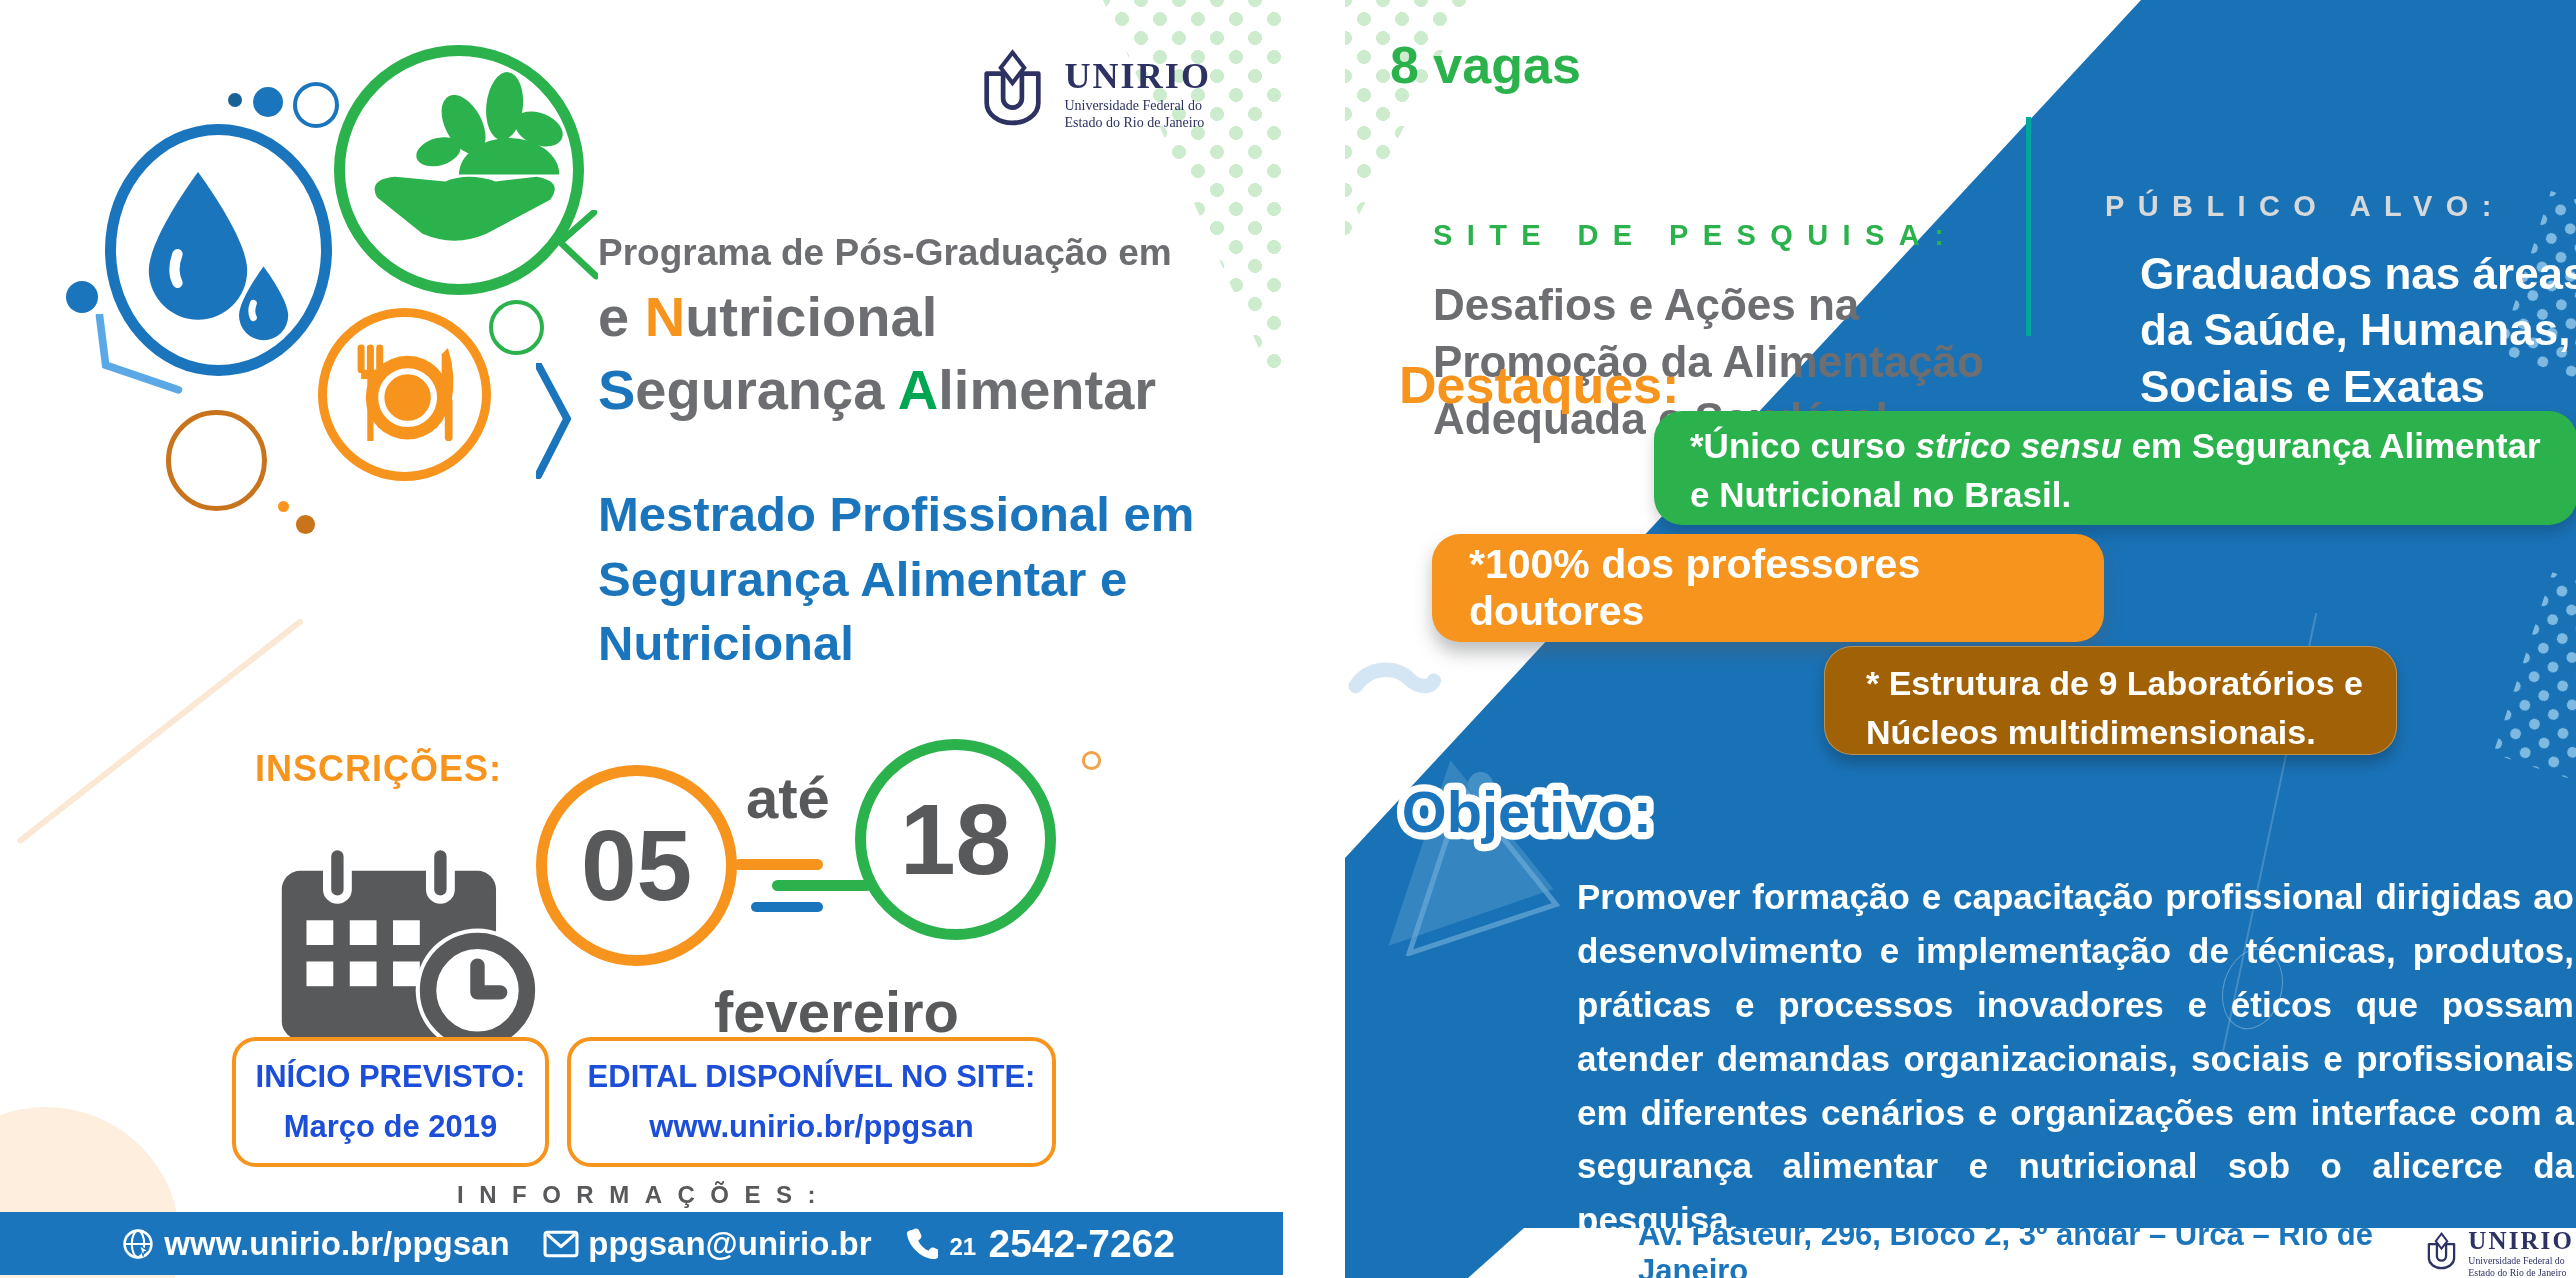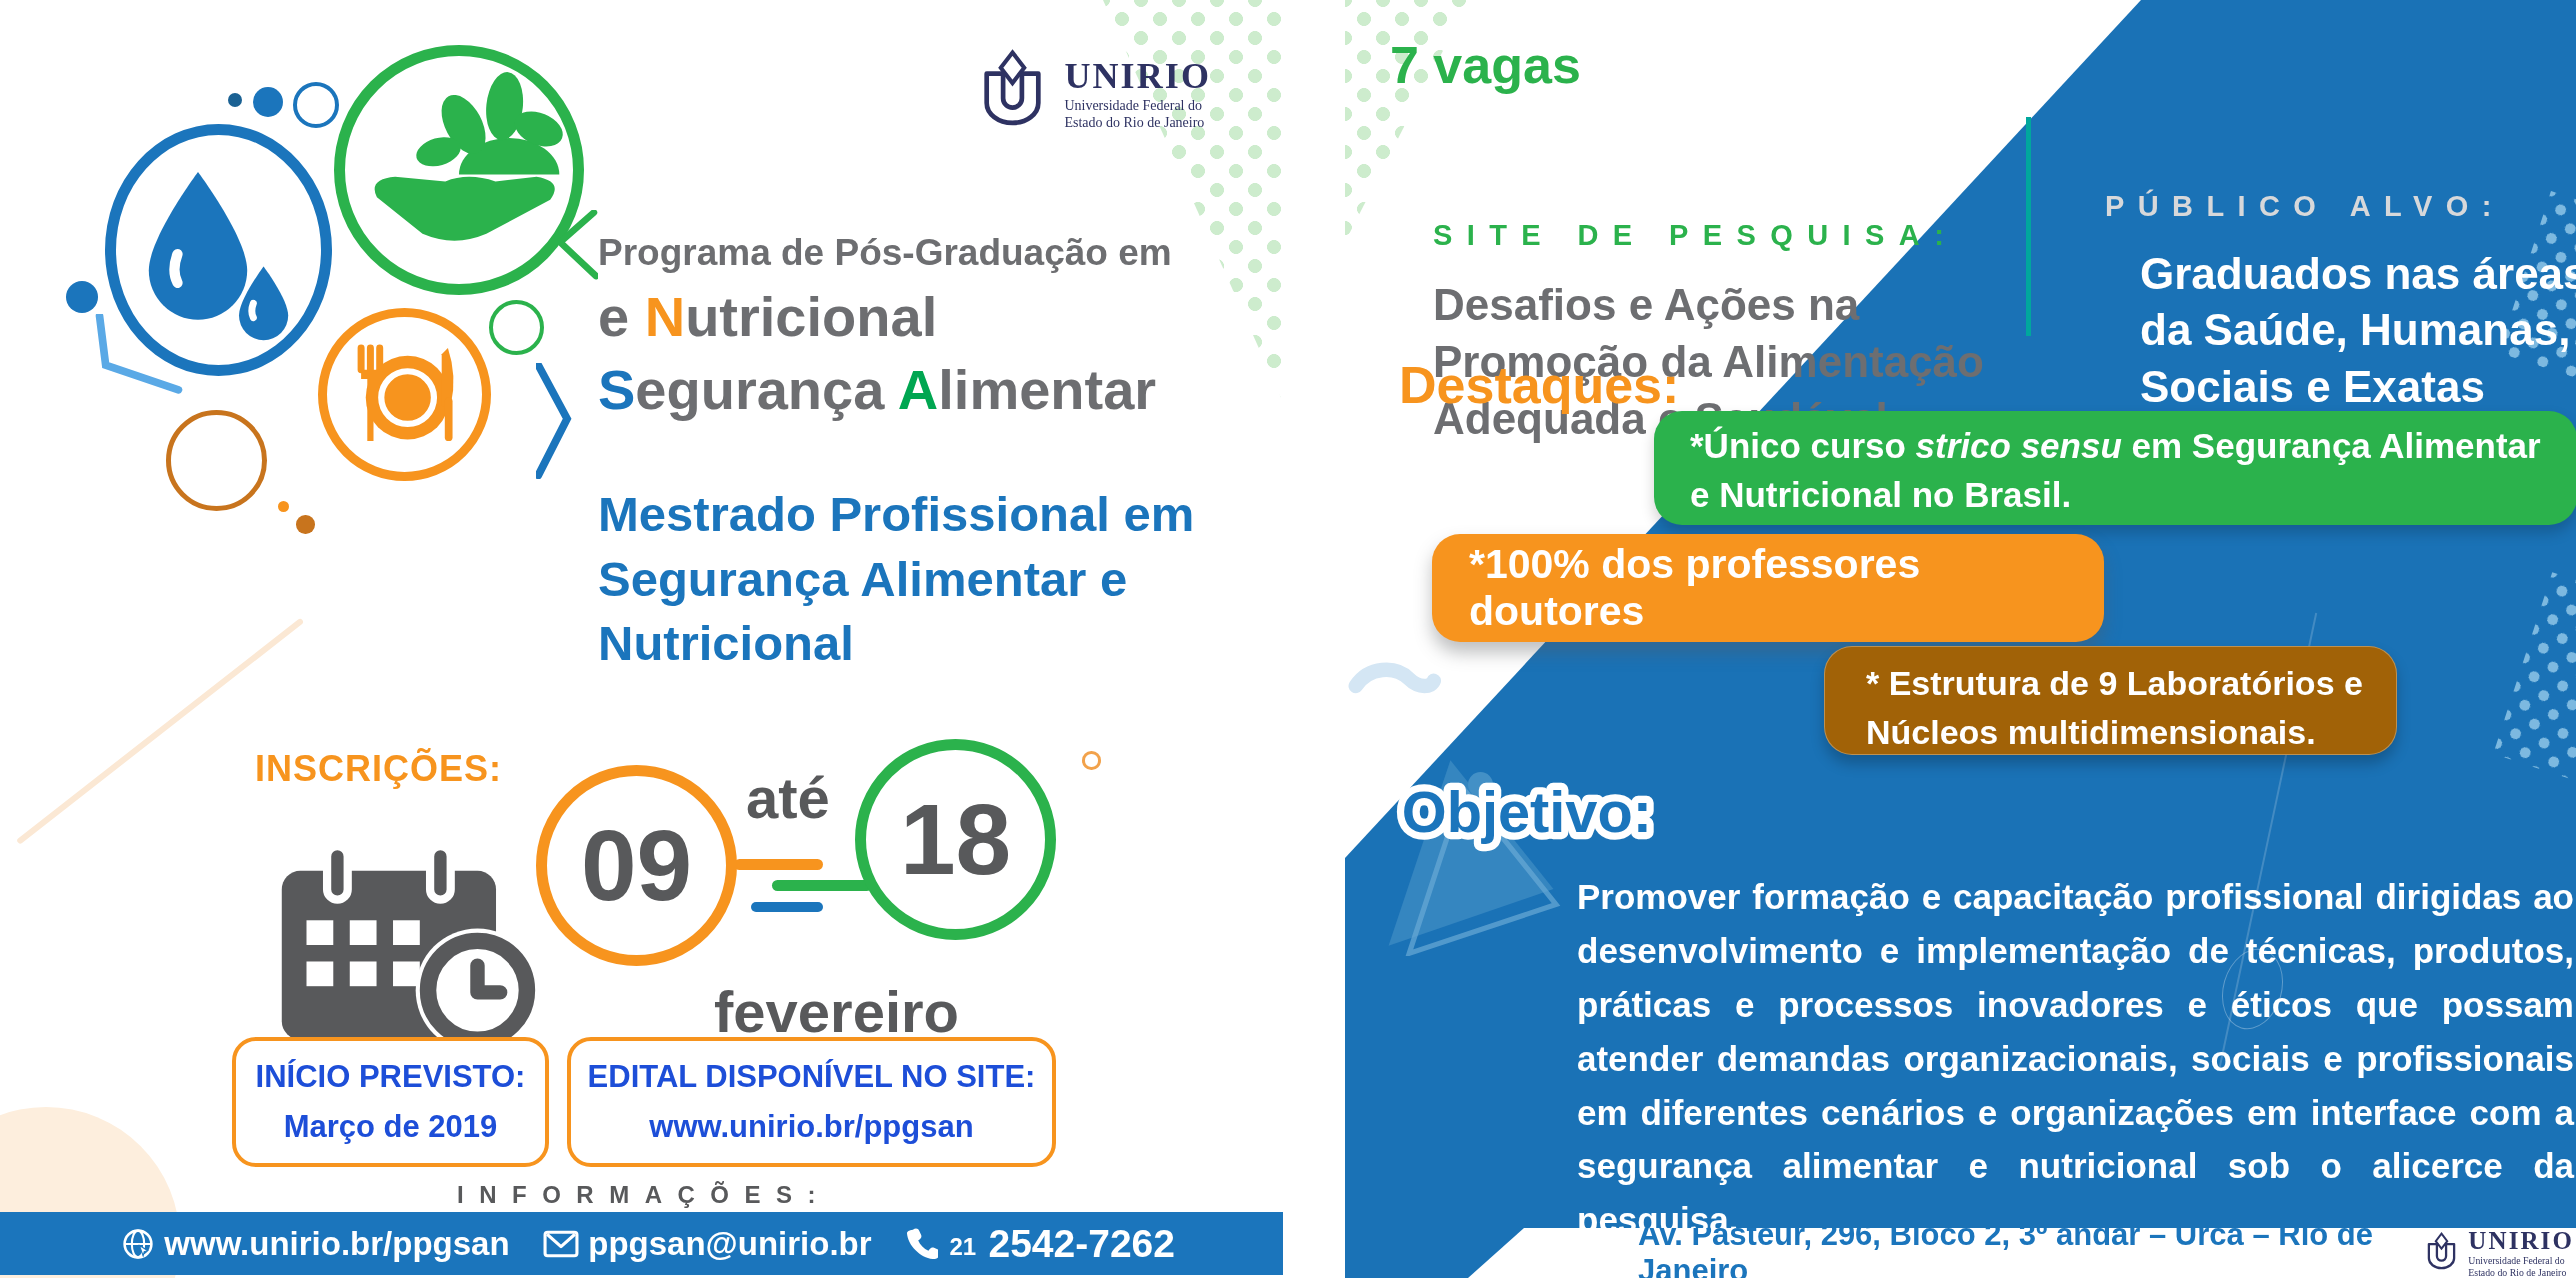--- a/index.html
+++ b/index.html
@@ -174,21 +174,21 @@
       </g>
       <circle cx="103" cy="72" r="30" fill="#fff"></circle>
       <circle cx="103" cy="72" r="24" fill="#fff" stroke="#58595b" stroke-width="8"></circle>
       <path d="M103 60 v13 h11" stroke="#58595b" stroke-width="7" fill="none" stroke-linecap="round" stroke-linejoin="round"></path>
     </svg>
 
     <div class="abs bar" style="left:734px;top:859px;width:89px;height:11.3px;background:#f7941e;"></div>
     <div class="abs bar" style="left:772px;top:880px;width:100px;height:11.3px;background:#2bb24c;"></div>
     <div class="abs bar" style="left:751px;top:902px;width:72px;height:10.3px;background:#1b75bc;"></div>
     <div class="abs date-circle" style="left:536px;top:765px;border:11.3px solid #f7941e;">
-      <span>09</span>
+      <span>05</span>
     </div>
     <div class="abs ate">até</div>
     <div class="abs date-circle" style="left:855px;top:739px;border:11.3px solid #2bb24c;">
       <span>18</span>
     </div>
     <div class="abs fevereiro">fevereiro</div>
     <div class="abs year">2019</div>
 
     <div class="abs info-box" style="left:232px;top:1037px;width:317px;height:130px;">
       <div class="bt">INÍCIO PREVISTO:</div>
@@ -242,21 +242,21 @@
       <path d="M15 52 C40 14 92 12 118 38 C138 58 162 54 166 42" fill="none" stroke="#d4e6f4" stroke-width="28" stroke-linecap="round"></path>
     </svg>
     <svg class="abs" style="left:28px;top:719px;" width="196" height="237" viewBox="0 0 380 460">
       <polygon points="30,440 350,330 150,80" fill="#4390c6" opacity="0.65"></polygon>
       <polygon points="70,455 355,360 175,135" fill="none" stroke="#6aa9d6" stroke-width="10" opacity="0.7"></polygon>
     </svg>
     <div class="abs circle" style="left:123px;top:772px;width:25px;height:25px;background:#4390c6;"></div>
 
     <div class="abs" style="left:681px;top:117px;width:5.2px;height:219px;background:#00a79d;"></div>
 
-    <div class="abs vagas">7 vagas</div>
+    <div class="abs vagas">8 vagas</div>
     <div class="abs linha-label">SITE DE PESQUISA:</div>
     <div class="abs linha-text">
       <div>Desafios e Ações na</div>
       <div>Promoção da Alimentação</div>
       <div>Adequada e Saudável</div>
     </div>
     <div class="abs publico-label">PÚBLICO ALVO:</div>
     <div class="abs publico-text">
       <div>Graduados nas áreas</div>
       <div>da Saúde, Humanas,</div>

